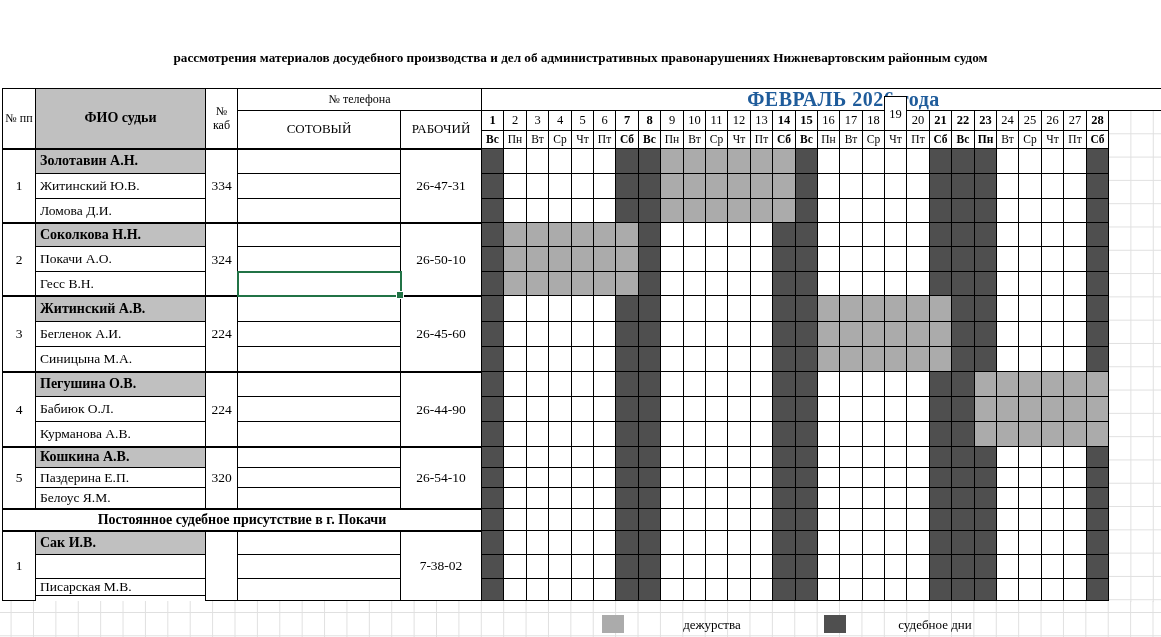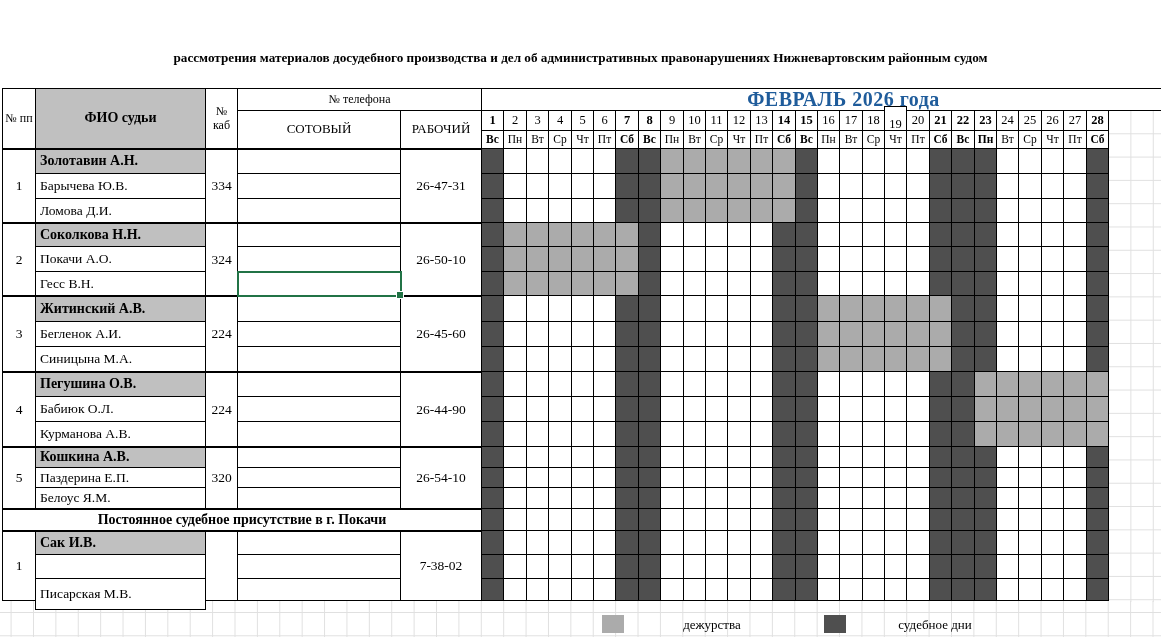--- a/index.html
+++ b/index.html
@@ -92,21 +92,21 @@
       <div class="cell daynum b" style="left: 772px; top: 110px; width: 24px; height: 21px;">14</div>
       <div class="cell dow b" style="left: 772px; top: 130px; width: 24px; height: 19px;">Сб</div>
       <div class="cell daynum b" style="left: 795px; top: 110px; width: 23px; height: 21px;">15</div>
       <div class="cell dow b" style="left: 795px; top: 130px; width: 23px; height: 19px;">Вс</div>
       <div class="cell daynum" style="left: 817px; top: 110px; width: 23px; height: 21px;">16</div>
       <div class="cell dow" style="left: 817px; top: 130px; width: 23px; height: 19px;">Пн</div>
       <div class="cell daynum" style="left: 839px; top: 110px; width: 24px; height: 21px;">17</div>
       <div class="cell dow" style="left: 839px; top: 130px; width: 24px; height: 19px;">Вт</div>
       <div class="cell daynum" style="left: 862px; top: 110px; width: 23px; height: 21px;">18</div>
       <div class="cell dow" style="left: 862px; top: 130px; width: 23px; height: 19px;">Ср</div>
-      <div class="cell daynum" style="left: 884px; top: 106px; width: 23px; height: 36px;">19</div>
+      <div class="cell daynum" style="left: 884px; top: 96px; width: 23px; height: 36px;">19</div>
       <div class="cell dow" style="left: 884px; top: 130px; width: 23px; height: 19px;">Чт</div>
       <div class="cell daynum" style="left: 906px; top: 110px; width: 24px; height: 21px;">20</div>
       <div class="cell dow" style="left: 906px; top: 130px; width: 24px; height: 19px;">Пт</div>
       <div class="cell daynum b" style="left: 929px; top: 110px; width: 23px; height: 21px;">21</div>
       <div class="cell dow b" style="left: 929px; top: 130px; width: 23px; height: 19px;">Сб</div>
       <div class="cell daynum b" style="left: 951px; top: 110px; width: 24px; height: 21px;">22</div>
       <div class="cell dow b" style="left: 951px; top: 130px; width: 24px; height: 19px;">Вс</div>
       <div class="cell daynum b" style="left: 974px; top: 110px; width: 23px; height: 21px;">23</div>
       <div class="cell dow b" style="left: 974px; top: 130px; width: 23px; height: 19px;">Пн</div>
       <div class="cell daynum" style="left: 996px; top: 110px; width: 23px; height: 21px;">24</div>
@@ -114,21 +114,21 @@
       <div class="cell daynum" style="left: 1018px; top: 110px; width: 24px; height: 21px;">25</div>
       <div class="cell dow" style="left: 1018px; top: 130px; width: 24px; height: 19px;">Ср</div>
       <div class="cell daynum" style="left: 1041px; top: 110px; width: 23px; height: 21px;">26</div>
       <div class="cell dow" style="left: 1041px; top: 130px; width: 23px; height: 19px;">Чт</div>
       <div class="cell daynum" style="left: 1063px; top: 110px; width: 24px; height: 21px;">27</div>
       <div class="cell dow" style="left: 1063px; top: 130px; width: 24px; height: 19px;">Пт</div>
       <div class="cell daynum b" style="left: 1086px; top: 110px; width: 23px; height: 21px;">28</div>
       <div class="cell dow b" style="left: 1086px; top: 130px; width: 23px; height: 19px;">Сб</div>
       <div class="cell val thick-t" style="left: 2px; top: 148px; width: 34px; height: 75px;">1</div>
       <div class="cell judge left thick-t" style="left: 35px; top: 148px; width: 171px; height: 26px;">Золотавин А.Н.</div>
-      <div class="cell staff left" style="left: 35px; top: 173px; width: 171px; height: 26px;">Барычева Ю.В.</div>
+      <div class="cell staff left" style="left: 35px; top: 173px; width: 171px; height: 26px;">Житинский Ю.В.</div>
       <div class="cell staff left" style="left: 35px; top: 198px; width: 171px; height: 25px;">Ломова Д.И.</div>
       <div class="cell val thick-t" style="left: 205px; top: 148px; width: 33px; height: 75px;">334</div>
       <div class="cell val thick-t" style="left: 237px; top: 148px; width: 164px; height: 26px;"></div>
       <div class="cell val" style="left: 237px; top: 173px; width: 164px; height: 26px;"></div>
       <div class="cell val" style="left: 237px; top: 198px; width: 164px; height: 25px;"></div>
       <div class="cell val thick-t" style="left: 400px; top: 148px; width: 82px; height: 75px;">26-47-31</div>
       <div class="cell dark" style="left: 481px; top: 148px; width: 23px; height: 26px;"></div>
       <div class="cell " style="left: 503px; top: 148px; width: 24px; height: 26px;"></div>
       <div class="cell " style="left: 526px; top: 148px; width: 23px; height: 26px;"></div>
       <div class="cell " style="left: 548px; top: 148px; width: 24px; height: 26px;"></div>
@@ -609,21 +609,21 @@
       <div class="cell dark" style="left: 951px; top: 508px; width: 24px; height: 23px;"></div>
       <div class="cell dark" style="left: 974px; top: 508px; width: 23px; height: 23px;"></div>
       <div class="cell " style="left: 996px; top: 508px; width: 23px; height: 23px;"></div>
       <div class="cell " style="left: 1018px; top: 508px; width: 24px; height: 23px;"></div>
       <div class="cell " style="left: 1041px; top: 508px; width: 23px; height: 23px;"></div>
       <div class="cell " style="left: 1063px; top: 508px; width: 24px; height: 23px;"></div>
       <div class="cell dark" style="left: 1086px; top: 508px; width: 23px; height: 23px;"></div>
       <div class="cell val thick-t" style="left: 2px; top: 530px; width: 34px; height: 71px;">1</div>
       <div class="cell judge left thick-t" style="left: 35px; top: 530px; width: 171px; height: 25px;">Сак И.В.</div>
       <div class="cell staff left" style="left: 35px; top: 554px; width: 171px; height: 25px;"></div>
-      <div class="cell staff left" style="left: 35px; top: 578px; width: 171px; height: 32px;">Писарская М.В.</div>
+      <div class="cell staff left" style="left: 35px; top: 578px; width: 171px; height: 18px;">Писарская М.В.</div>
       <div class="cell val thick-t" style="left: 205px; top: 530px; width: 33px; height: 71px;"></div>
       <div class="cell val thick-t" style="left: 237px; top: 530px; width: 164px; height: 25px;"></div>
       <div class="cell val" style="left: 237px; top: 554px; width: 164px; height: 25px;"></div>
       <div class="cell val" style="left: 237px; top: 578px; width: 164px; height: 23px;"></div>
       <div class="cell val thick-t" style="left: 400px; top: 530px; width: 82px; height: 71px;">7-38-02</div>
       <div class="cell dark" style="left: 481px; top: 530px; width: 23px; height: 25px;"></div>
       <div class="cell " style="left: 503px; top: 530px; width: 24px; height: 25px;"></div>
       <div class="cell " style="left: 526px; top: 530px; width: 23px; height: 25px;"></div>
       <div class="cell " style="left: 548px; top: 530px; width: 24px; height: 25px;"></div>
       <div class="cell " style="left: 571px; top: 530px; width: 23px; height: 25px;"></div>

